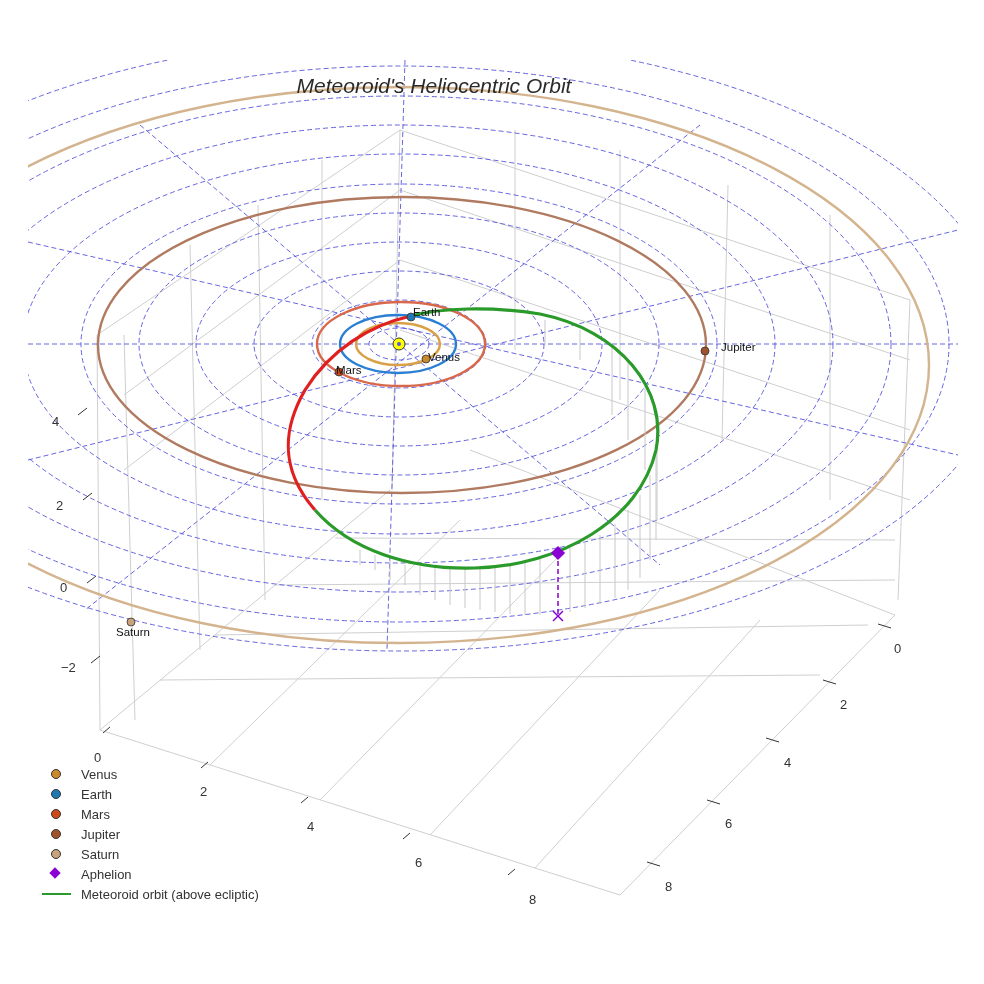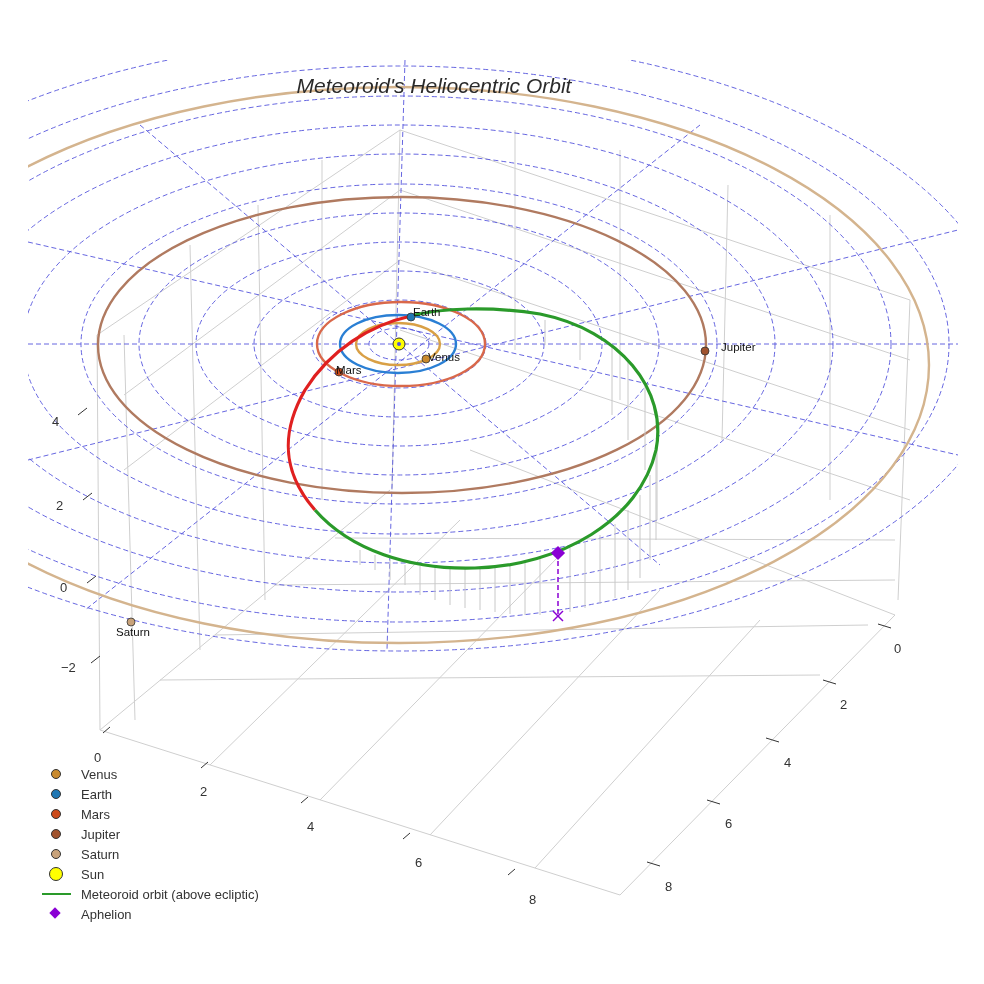--- a/index.html
+++ b/index.html
@@ -220,29 +220,23 @@
     <span class="legend-label">Jupiter</span>
   </div>
   <div class="legend-item">
     <div class="legend-sym">
         <span class="dot" style="left:13px;top:5px;width:8px;height:8px;background:#c8a27a;"></span>
       </div>
     <span class="legend-label">Saturn</span>
   </div>
   <div class="legend-item">
     <div class="legend-sym">
-        <span class="dot" style="left:11px;top:3px;width:12px;height:12px;background:#ffff00;"></span>
-      </div>
-    <span class="legend-label">Sun</span>
+        <span class="diamond" style="background:#8a00d4;"></span>
+      </div>
+    <span class="legend-label">Aphelion</span>
   </div>
   <div class="legend-item">
     <div class="legend-sym">
         <span class="line-sym" style="background:#2a9a2a;"></span>
       </div>
     <span class="legend-label">Meteoroid orbit (above ecliptic)</span>
   </div>
-  <div class="legend-item">
-    <div class="legend-sym">
-        <span class="diamond" style="background:#8a00d4;"></span>
-      </div>
-    <span class="legend-label">Aphelion</span>
-  </div>
 </div>
 
 </body></html>

